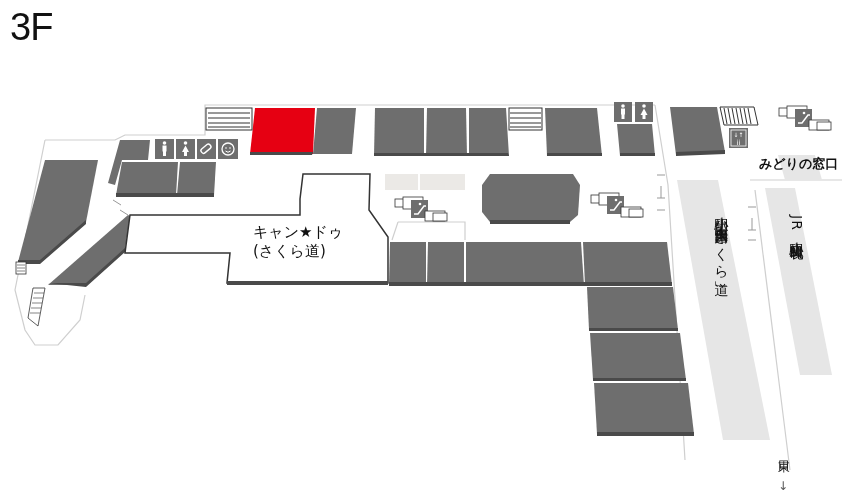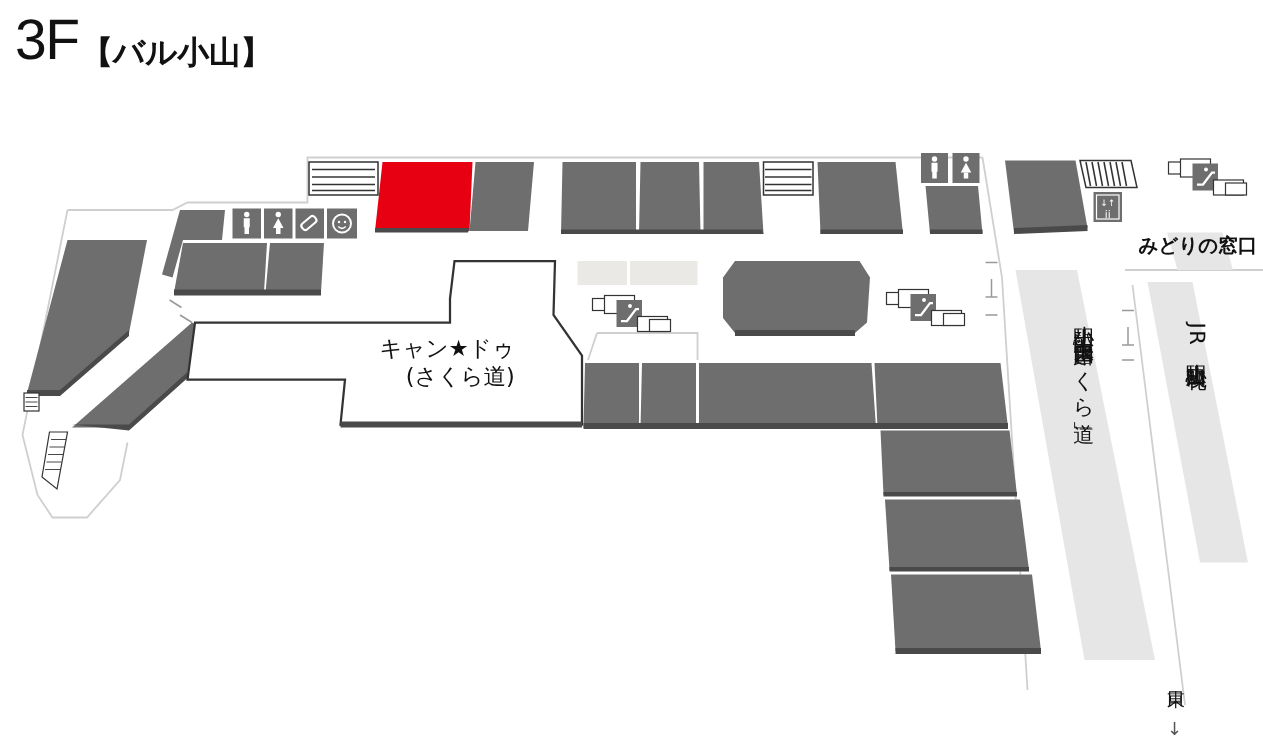--- a/index.html
+++ b/index.html
@@ -48,36 +48,35 @@
     .corridor { fill: #e6e6e6; }
     .pale { fill: #ebe9e6; }
     .icon-box { fill: #6e6e6e; }
     .lbl {
       position: absolute;
       color: #111;
       white-space: nowrap;
     }
     .lbl-shop {
       font-size: 15px;
-      text-align: right;
+      text-align: left;
       line-height: 19px;
     }
     .lbl-vert {
       writing-mode: vertical-rl;
       font-size: 14px;
       letter-spacing: 1px;
     }
     .lbl-small { font-size: 13px; font-weight: bold; }
   </style>
 </head>
 <body>
 
 <div class="floor-title">
   <span class="floor-num">3F</span>
-  <span class="floor-name">【バル小山】</span>
 </div>
 
 <svg class="map" width="842" height="497" viewBox="0 0 842 497">
 
   <g>
     <polyline class="outline" points="45,140 115,140 125,135 205,135 205,105 655,105"></polyline>
     <polyline class="outline" points="655,105 668,185 685,460"></polyline>
     <polyline class="outline" points="45,140 15,290 25,330 35,345 58,345 80,320 85,295"></polyline>
     <polyline class="outline" points="750,180 842,180"></polyline>
     <polyline class="outline" points="755,190 790,470"></polyline>

